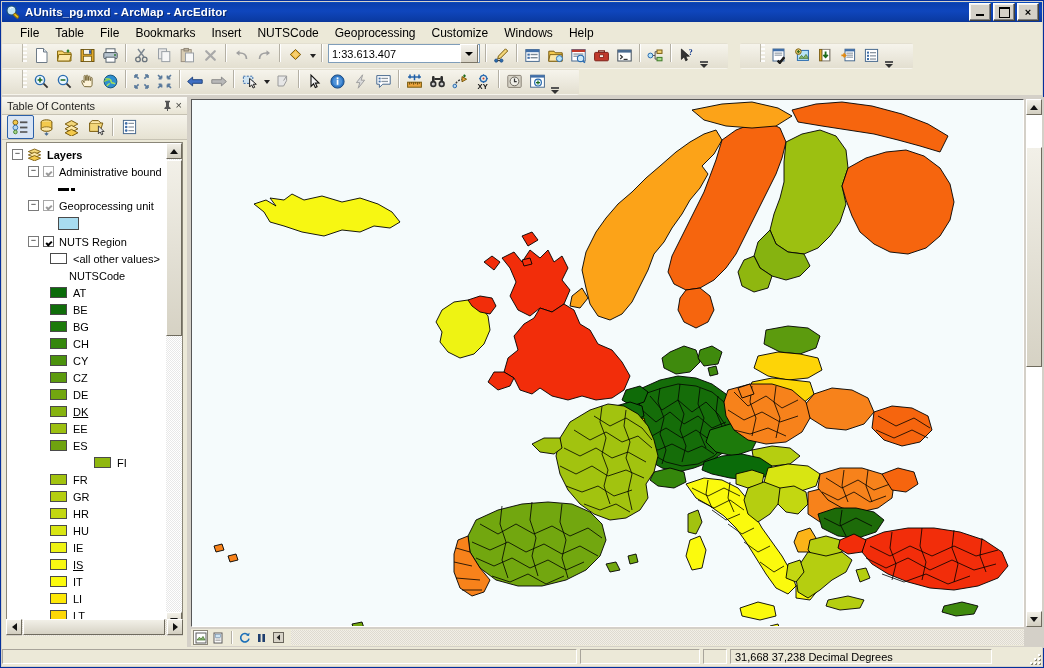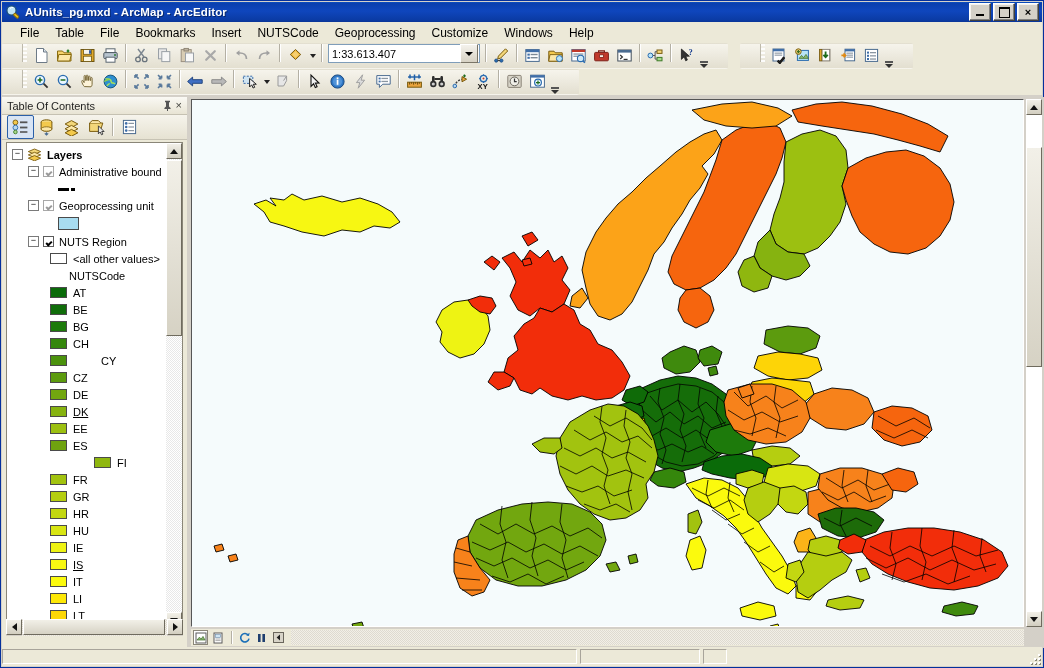--- a/index.html
+++ b/index.html
@@ -831,21 +831,21 @@
               <span class="lbl">BE</span>
             </div>
             <div class="trow" style="padding-left: 39px; height: 17px;">
               <span class="swatch" style="background: rgb(29, 122, 11);"></span>
               <span class="lbl">BG</span>
             </div>
             <div class="trow" style="padding-left: 39px; height: 17px;">
               <span class="swatch" style="background: rgb(53, 135, 12);"></span>
               <span class="lbl">CH</span>
             </div>
-            <div class="trow" style="padding-left: 39px; height: 17px; gap: 28px;">
+            <div class="trow" style="padding-left: 39px; height: 17px;">
               <span class="swatch" style="background: rgb(75, 146, 13);"></span>
               <span class="lbl">CY</span>
             </div>
             <div class="trow" style="padding-left: 39px; height: 17px;">
               <span class="swatch" style="background: rgb(92, 155, 14);"></span>
               <span class="lbl">CZ</span>
             </div>
             <div class="trow" style="padding-left: 39px; height: 17px;">
               <span class="swatch" style="background: rgb(114, 167, 15);"></span>
               <span class="lbl">DE</span>
@@ -1191,20 +1191,21 @@
           </svg>
       </span>
       <span class="mb-rest"></span>
     </div>
   </div>
 
   <div class="statusbar">
     <div class="sbpanel" style="width:575px;"></div>
     <div class="sbpanel" style="width:120px;"></div>
     <div class="sbpanel" style="width:24px;"></div>
+    <div class="sbpanel" style="width:262px;">31,668  37,238 Decimal Degrees</div>
     <span class="grip-corner">
       <b style="right:1px;bottom:1px;"></b>
       <b style="right:5px;bottom:1px;"></b>
       <b style="right:9px;bottom:1px;"></b>
       <b style="right:1px;bottom:5px;"></b>
       <b style="right:5px;bottom:5px;"></b>
       <b style="right:1px;bottom:9px;"></b>
     </span>
   </div>
 

